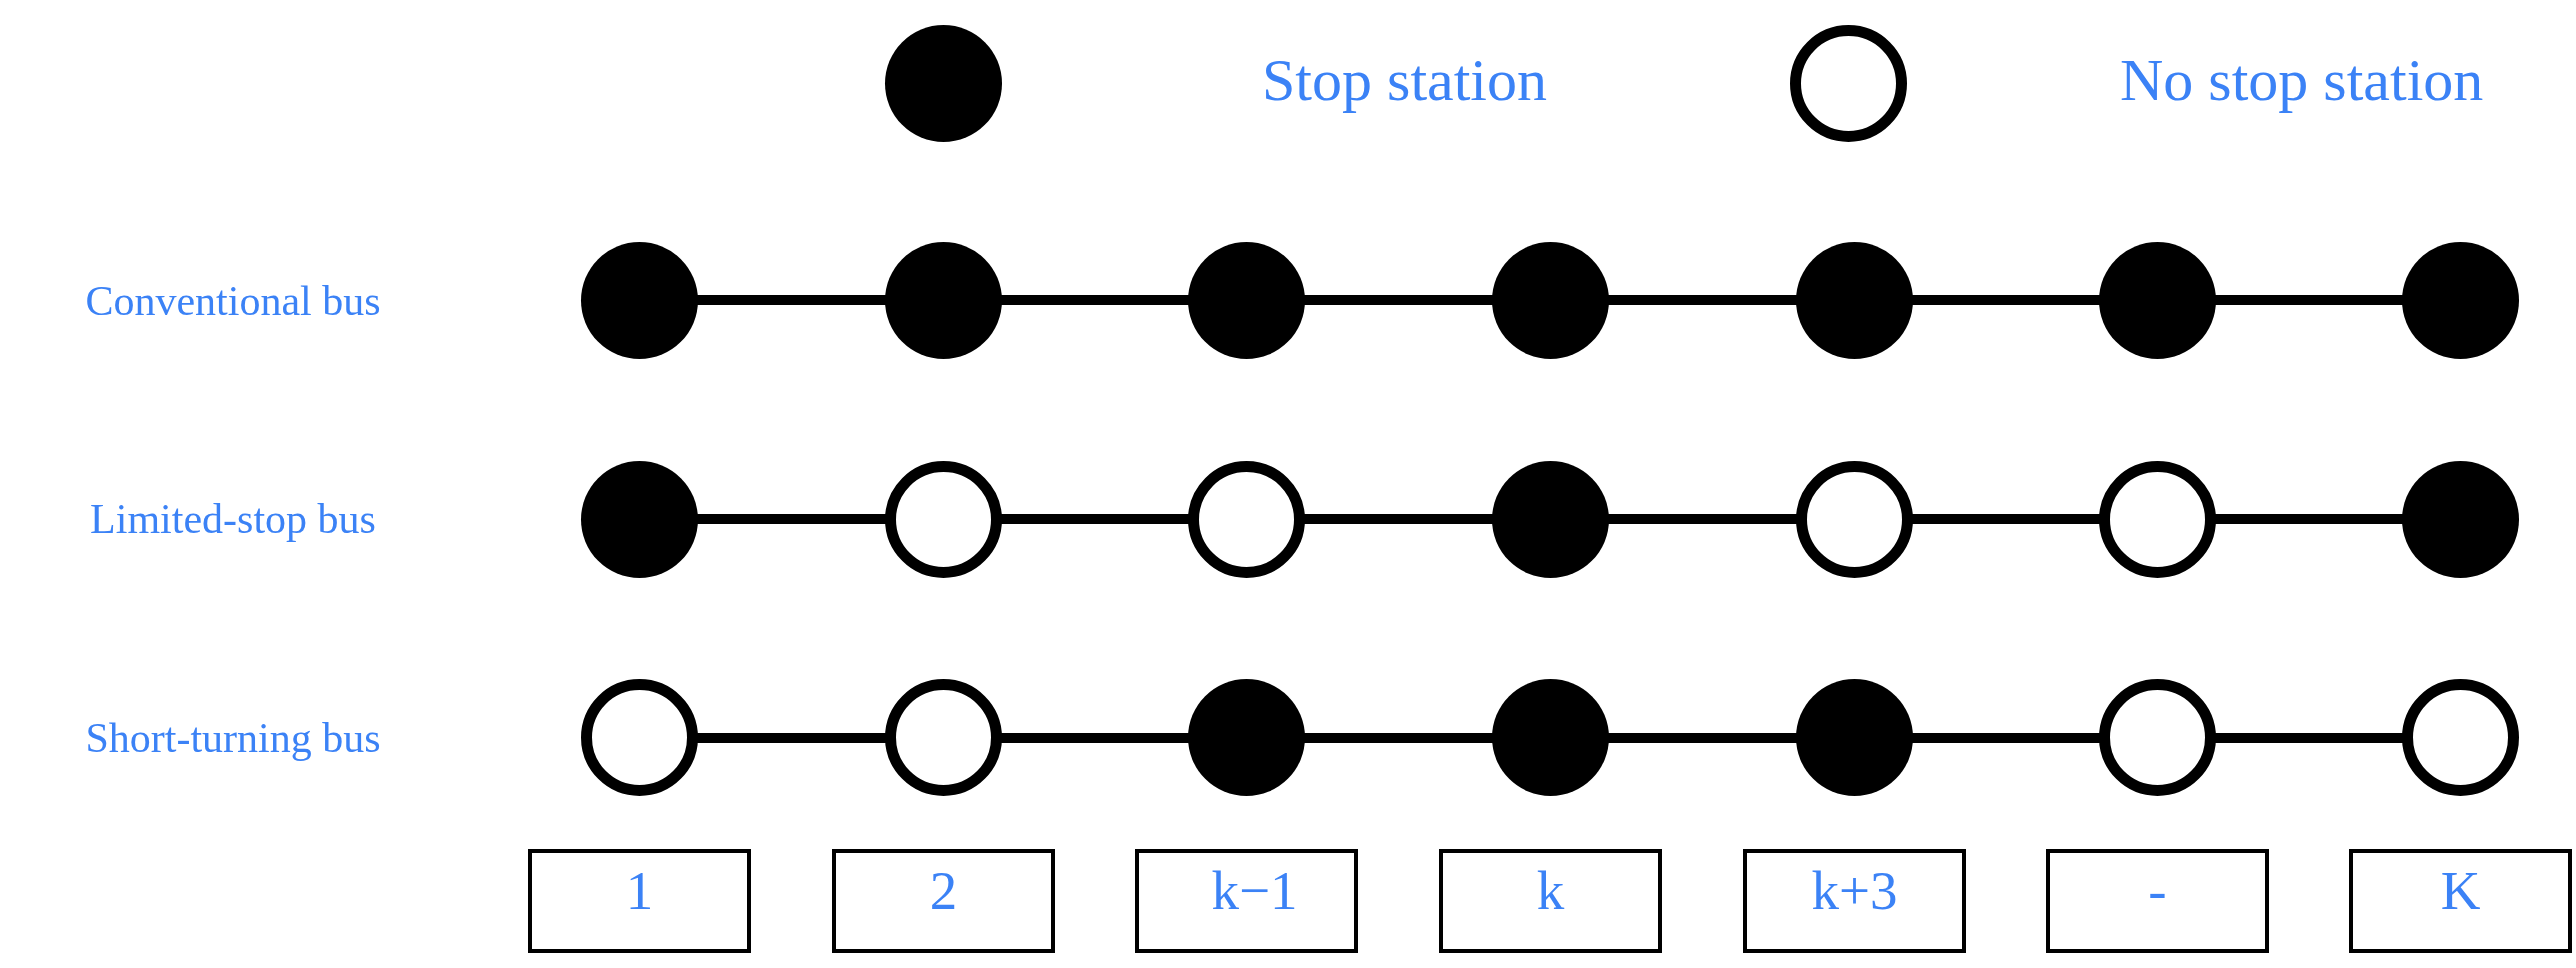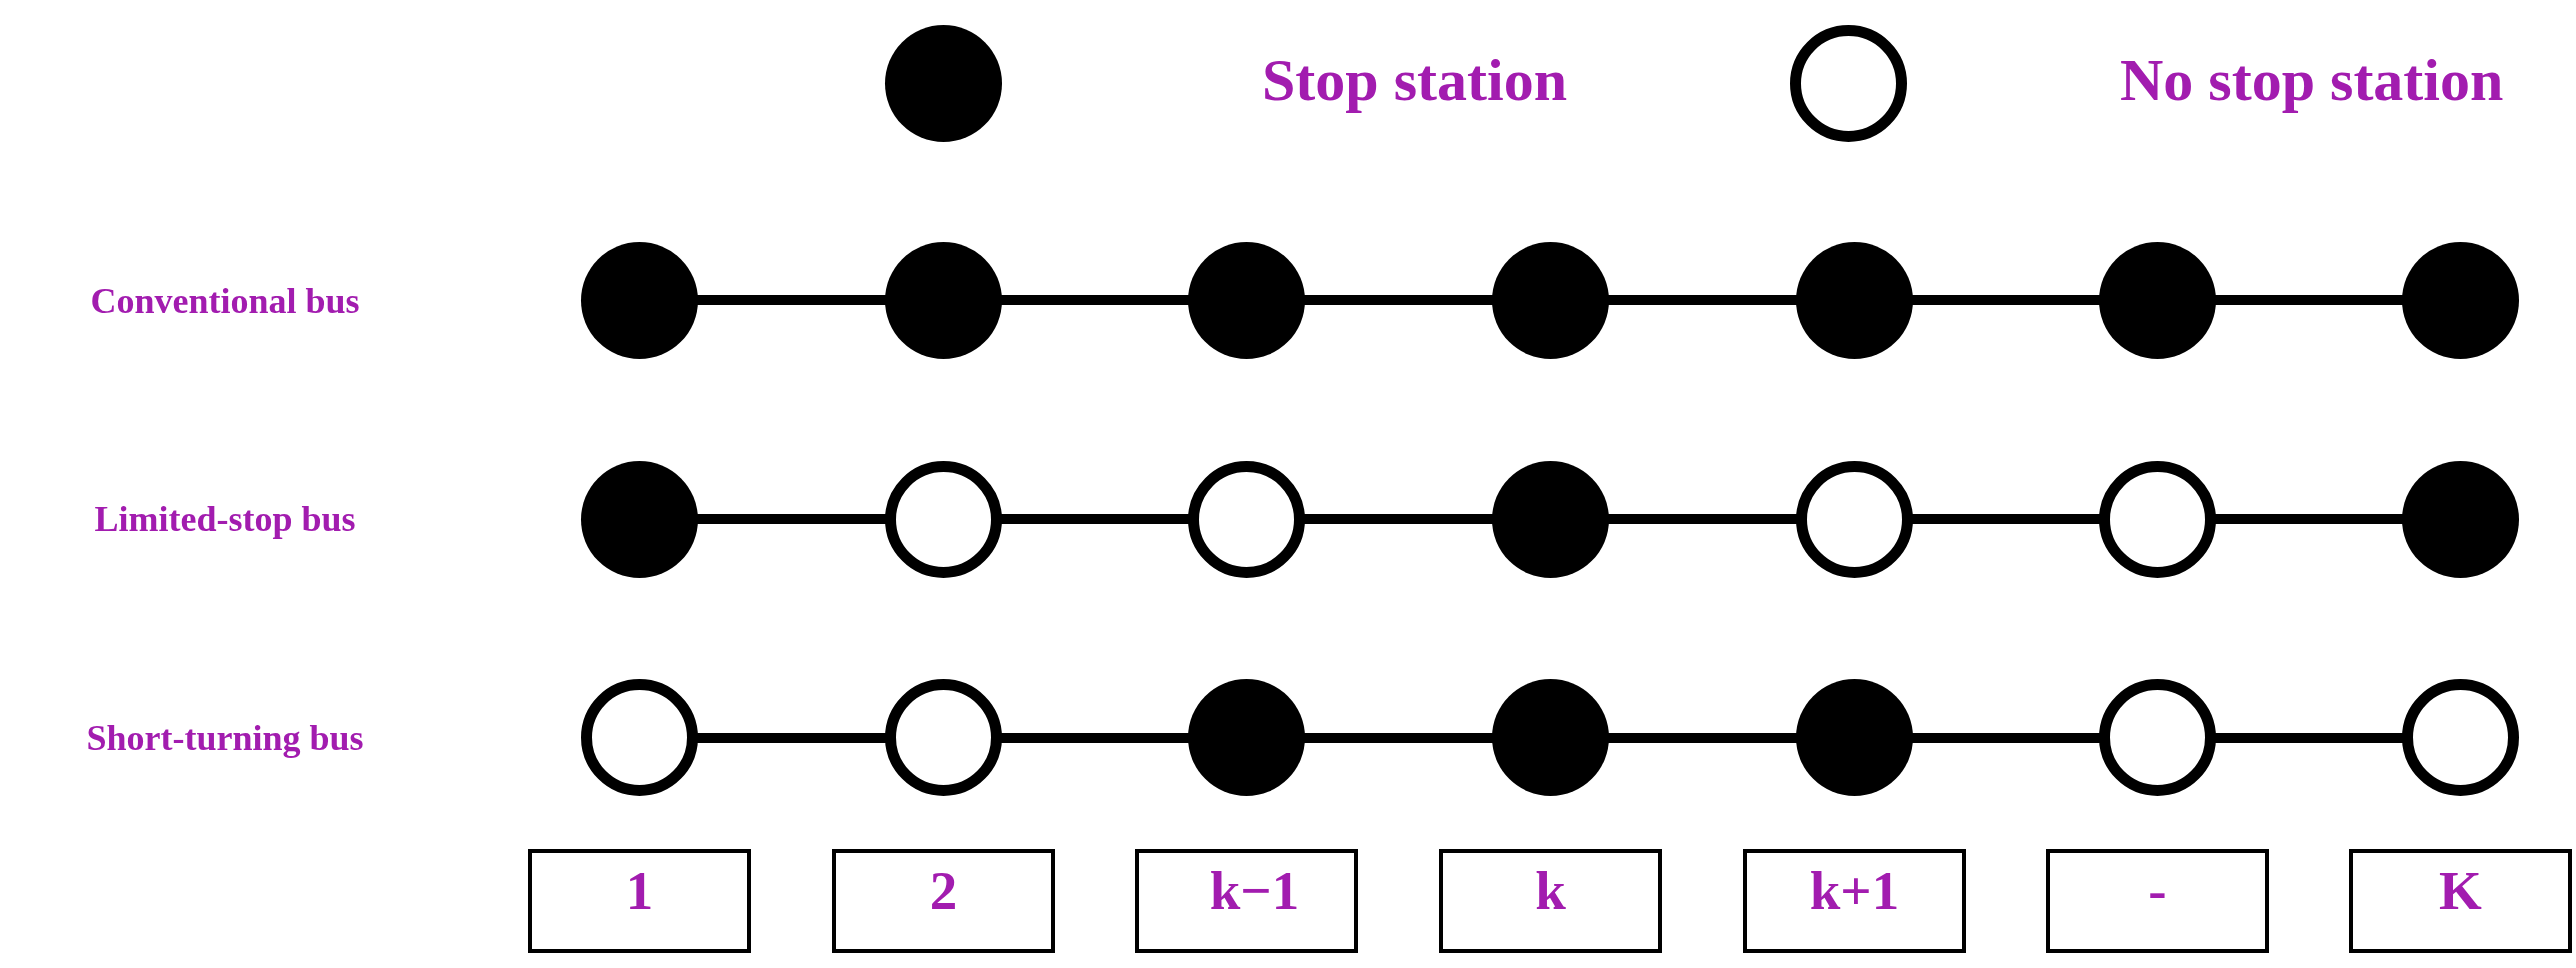--- a/index.html
+++ b/index.html
@@ -19,44 +19,44 @@
   }
   .circle.filled{background:#000000;}
   .circle.open{background:#ffffff;border:11px solid #000000;}
   .route-line{
     position:absolute;
     height:9.5px;
     background:#000000;
   }
   .row-label{
     position:absolute;
-    left:8px;width:434px;height:79px;
+    left:16px;width:434px;height:79px;
     display:flex;align-items:center;justify-content:center;
-    font-size:36px;line-height:1;white-space:nowrap;
+    font-size:42px;line-height:1;white-space:nowrap;
   }
   .legend-label{
     position:absolute;height:95px;
     display:flex;align-items:center;
     font-size:60px;line-height:1;white-space:nowrap;
   }
   .station-box{
     position:absolute;
     width:223px;height:104px;
     box-sizing:border-box;
     border:4px solid #000000;
     background:#ffffff;
     display:flex;align-items:center;justify-content:center;
     padding-bottom:20.5px;
     font-size:55px;line-height:1;
   }
 </style>
 </head>
 <body>
 
-<div class="canvas" style="color: #a21caf; font-weight: bold;">
+<div class="canvas" style="color: #3b82f6;">
 
   <div>
     <span class="circle filled" style="left:885px;top:25px"></span>
     <span class="legend-label" style="left:1262px;top:32px">Stop station</span>
     <span class="circle open" style="left:1790px;top:25px"></span>
     <span class="legend-label" style="left:2120px;top:32px">No stop station</span>
   </div>
 
   <div class="row-label" style="top:261px">Conventional bus</div>
   <div class="row-label" style="top:698px">Short-turning bus</div>
@@ -102,21 +102,21 @@
       <div class="station-box" style="left: 832px; top: 849px;">
         <span>2</span>
       </div>
       <div class="station-box" style="left: 1135px; top: 849px; padding-left: 16px;">
         <span>k−1</span>
       </div>
       <div class="station-box" style="left: 1439px; top: 849px;">
         <span>k</span>
       </div>
       <div class="station-box" style="left: 1743px; top: 849px;">
-        <span>k+1</span>
+        <span>k+3</span>
       </div>
       <div class="station-box" style="left: 2046px; top: 849px;">
         <span>-</span>
       </div>
       <div class="station-box" style="left: 2349px; top: 849px;">
         <span>K</span>
       </div>
     </div>
 
 </div>

